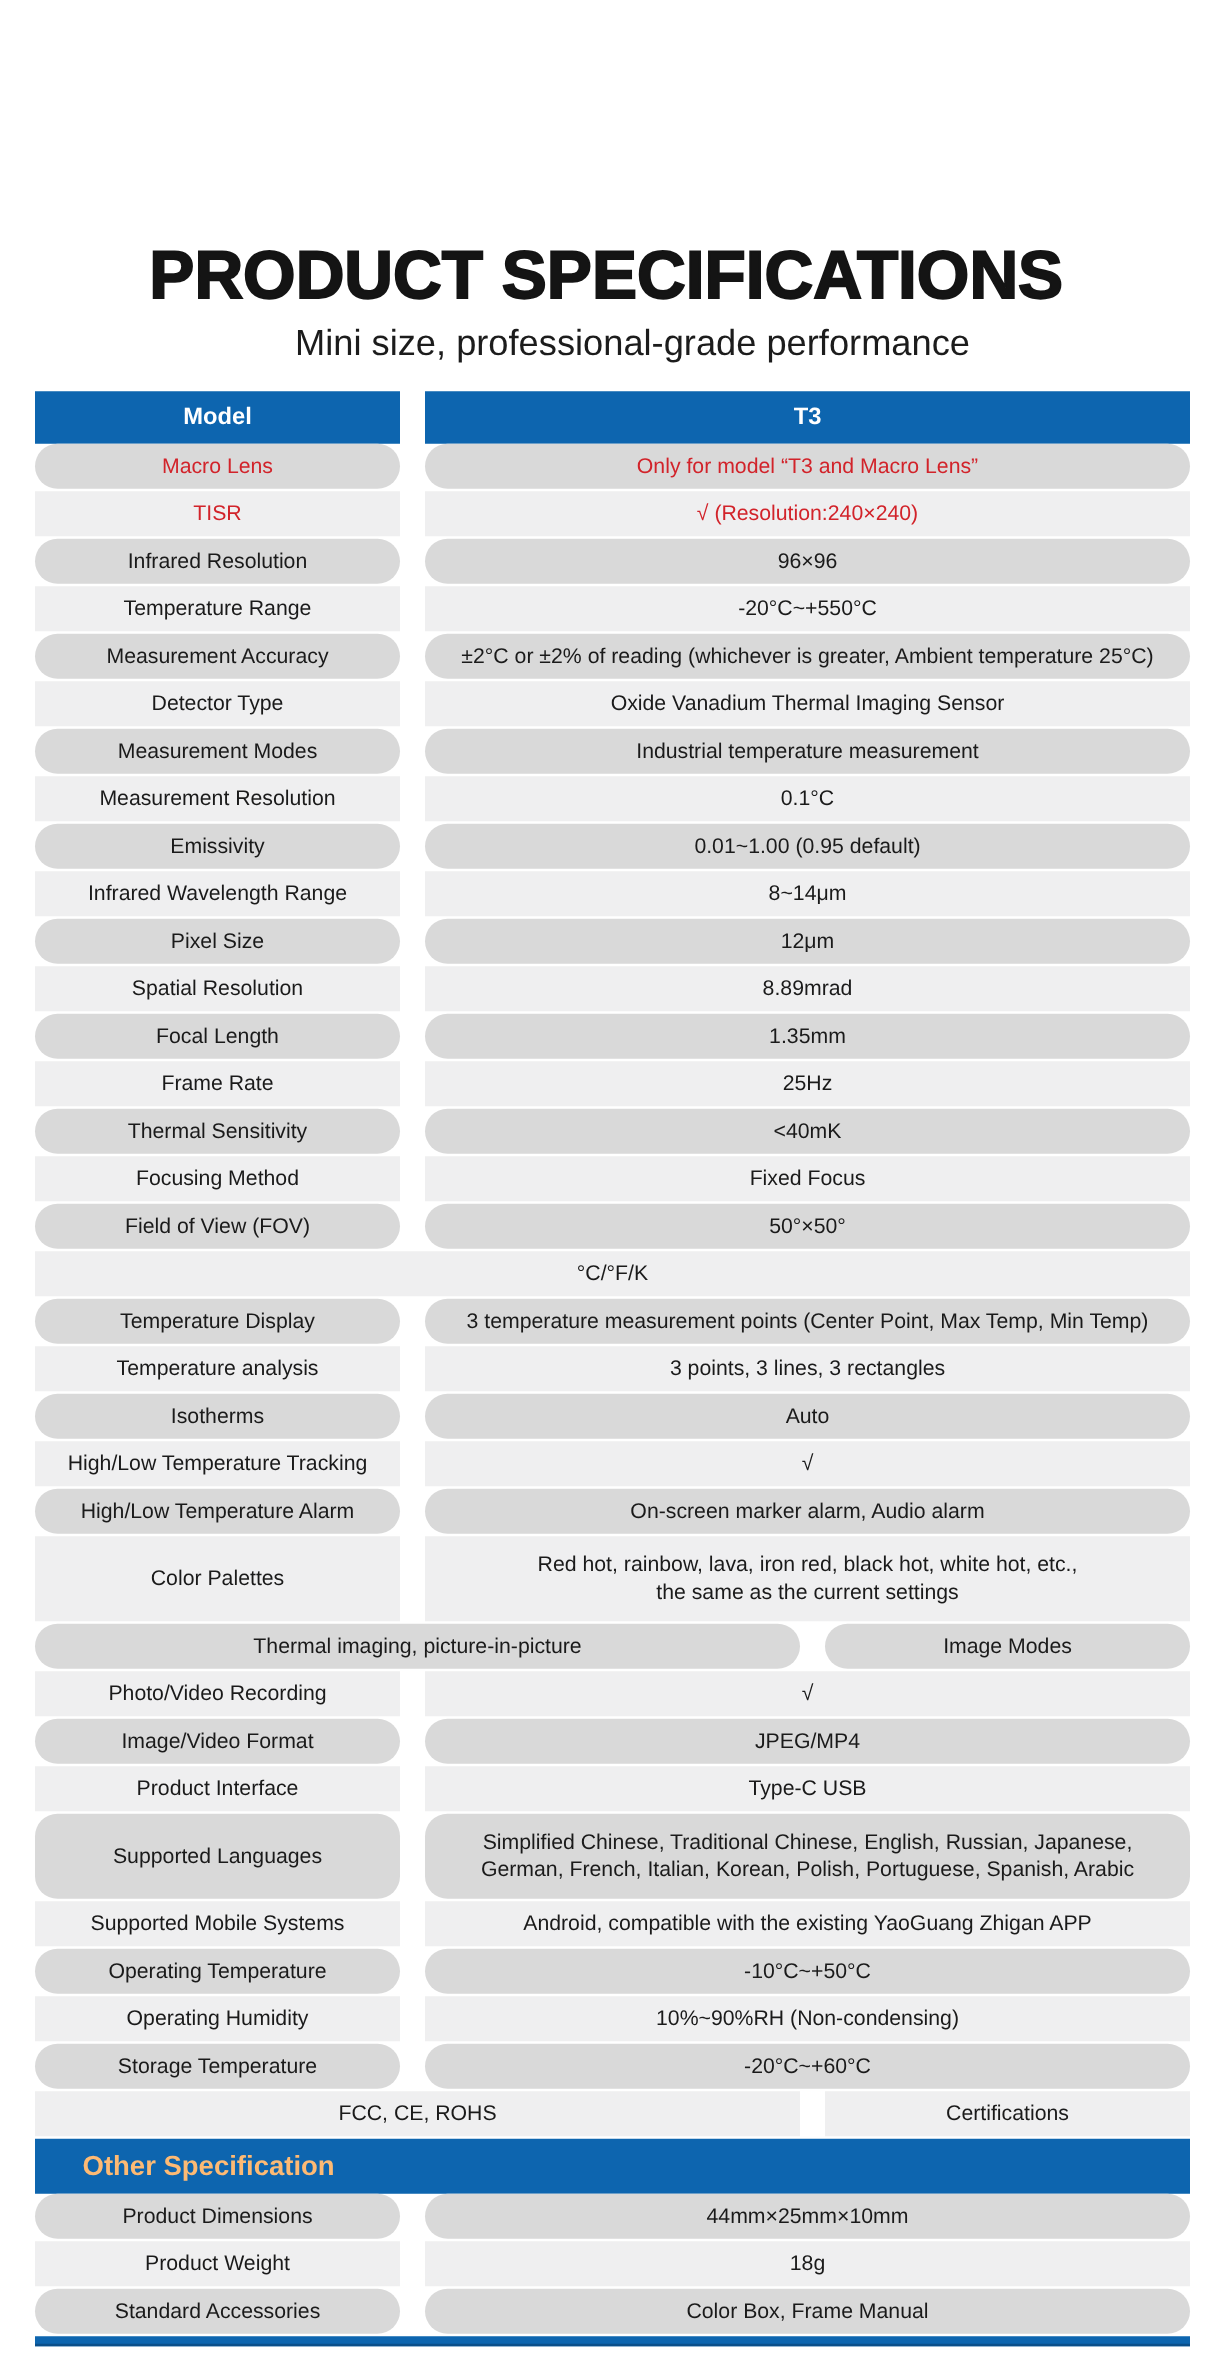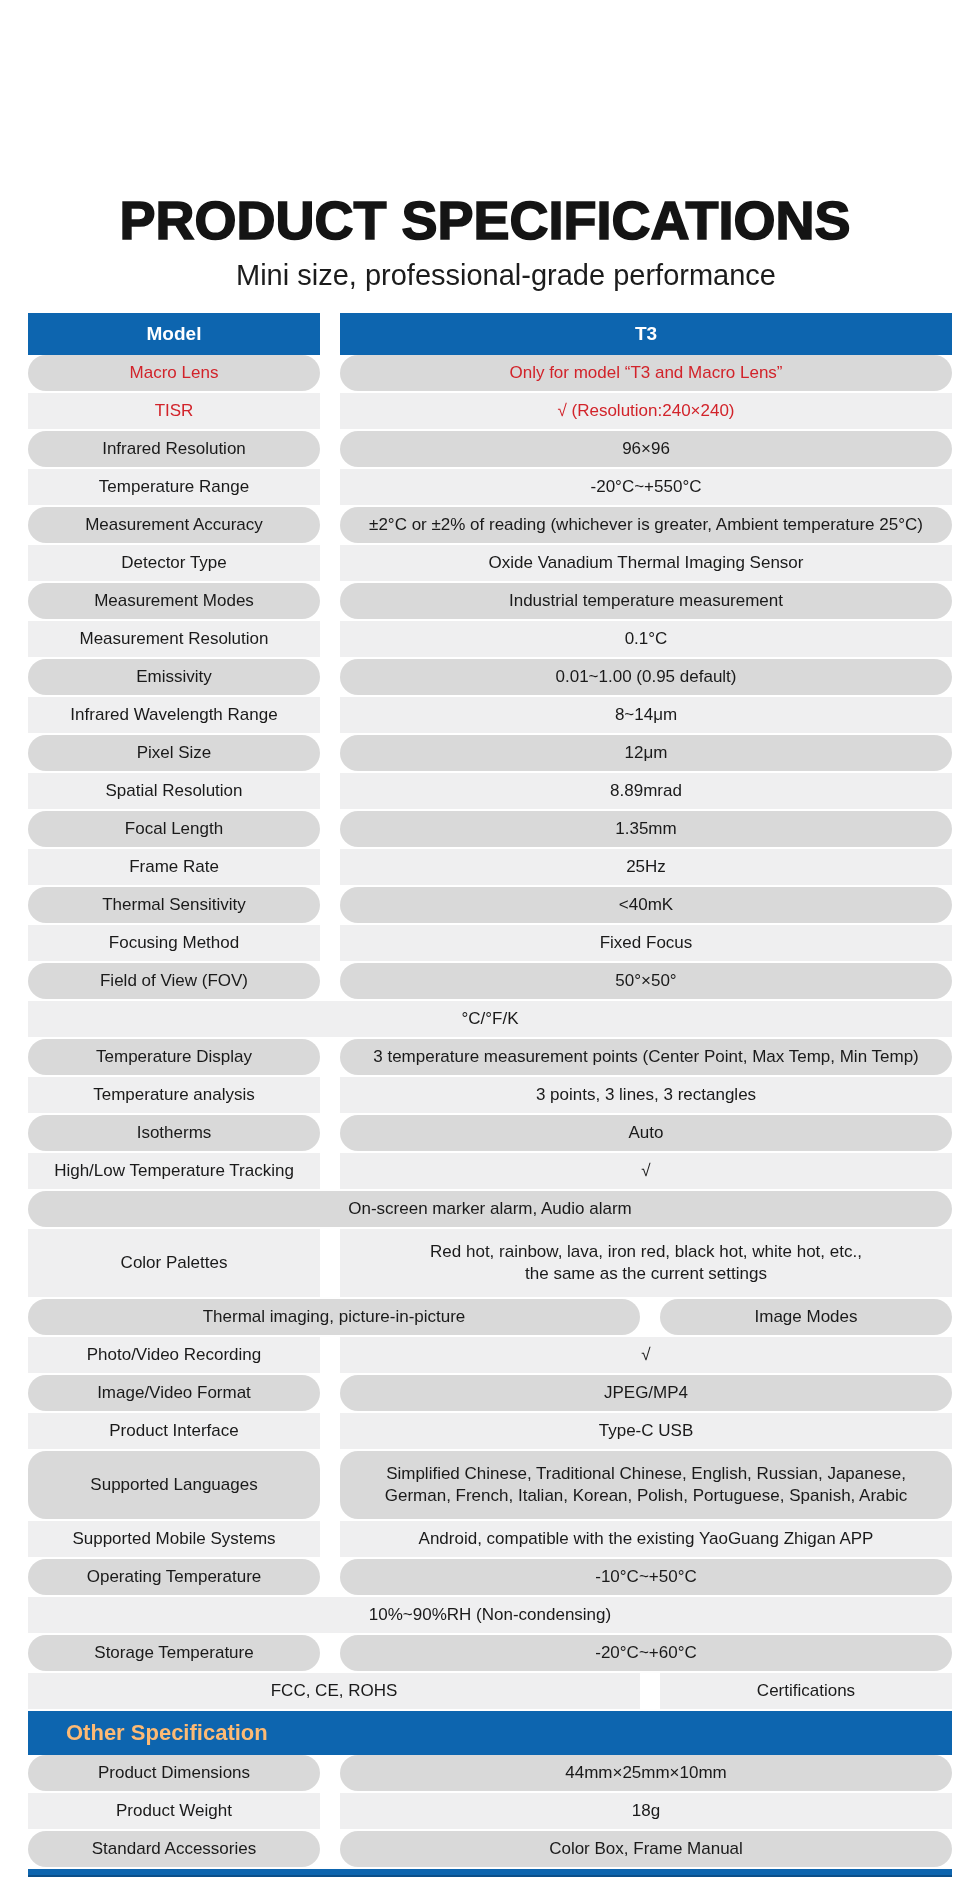--- a/index.html
+++ b/index.html
@@ -185,20 +185,21 @@
         </div>
         <div class="row spec-row dark">
           <div class="cell label">Isotherms</div>
           <div class="cell value">Auto</div>
         </div>
         <div class="row spec-row light">
           <div class="cell label">High/Low Temperature Tracking</div>
           <div class="cell value">√</div>
         </div>
         <div class="row spec-row dark">
+          <div class="cell label">High/Low Temperature Alarm</div>
           <div class="cell value">On-screen marker alarm, Audio alarm</div>
         </div>
         <div class="row spec-row light tall">
           <div class="cell label">Color Palettes</div>
           <div class="cell value">Red hot, rainbow, lava, iron red, black hot, white hot, etc.,
 the same as the current settings</div>
         </div>
         <div class="row spec-row dark">
           <div class="cell value">Thermal imaging, picture-in-picture</div>
           <div class="cell label">Image Modes</div>
@@ -222,20 +223,21 @@
         </div>
         <div class="row spec-row light">
           <div class="cell label">Supported Mobile Systems</div>
           <div class="cell value">Android, compatible with the existing YaoGuang Zhigan APP</div>
         </div>
         <div class="row spec-row dark">
           <div class="cell label">Operating Temperature</div>
           <div class="cell value">-10°C~+50°C</div>
         </div>
         <div class="row spec-row light">
+          <div class="cell label">Operating Humidity</div>
           <div class="cell value">10%~90%RH (Non-condensing)</div>
         </div>
         <div class="row spec-row dark">
           <div class="cell label">Storage Temperature</div>
           <div class="cell value">-20°C~+60°C</div>
         </div>
         <div class="row spec-row light">
           <div class="cell value">FCC, CE, ROHS</div>
           <div class="cell label">Certifications</div>
         </div>

